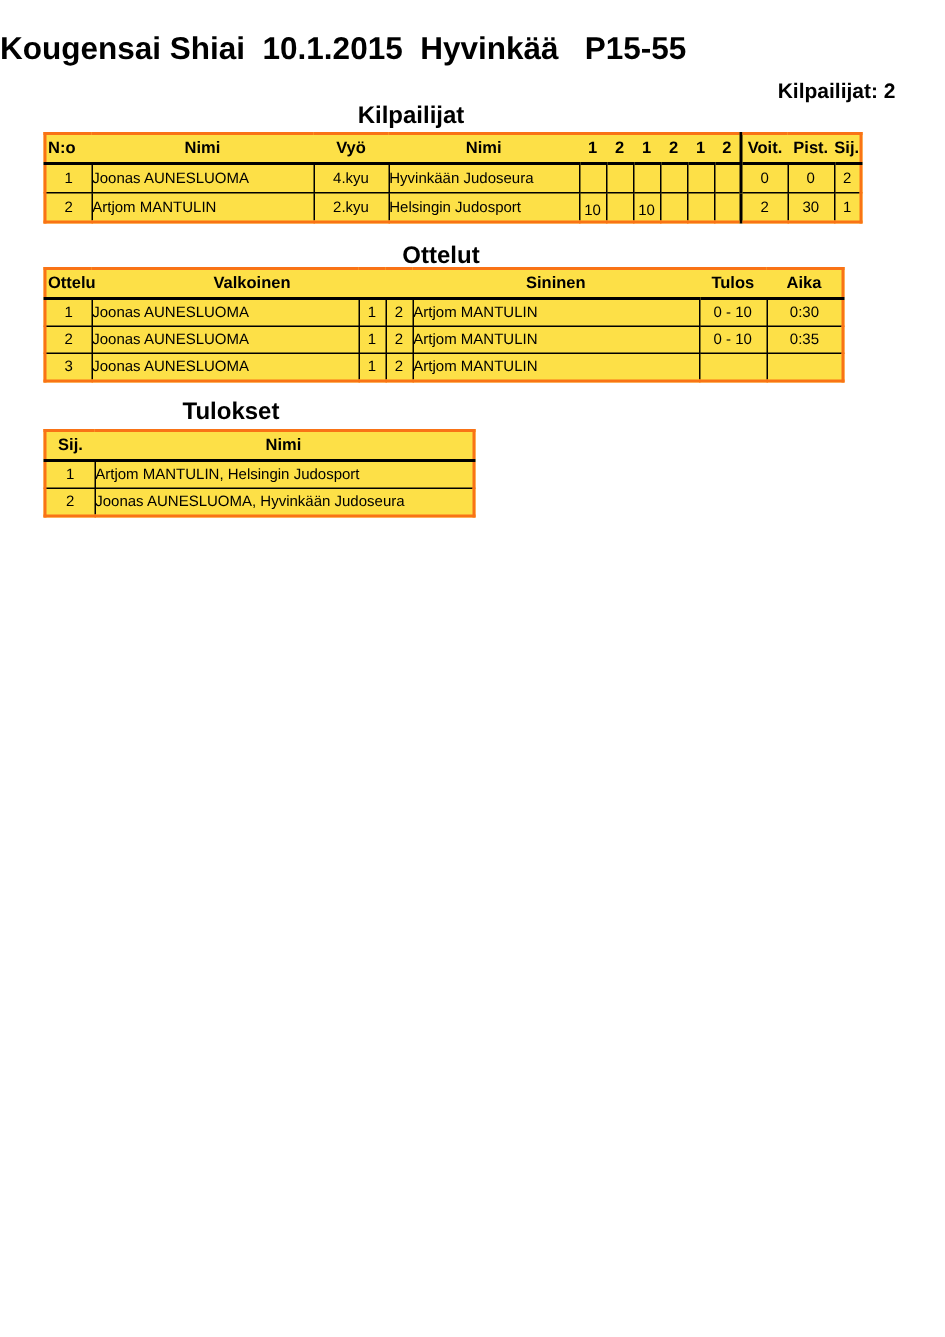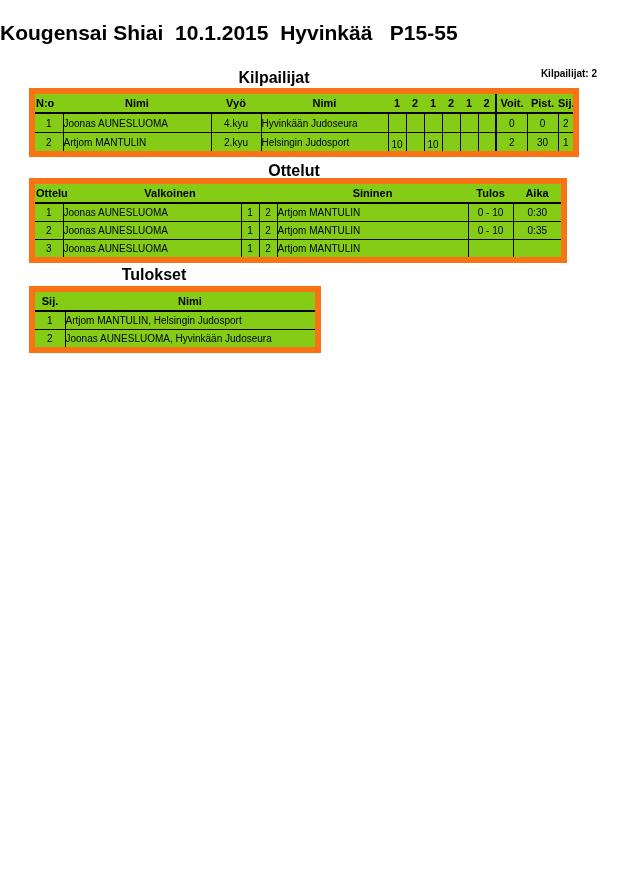--- a/index.html
+++ b/index.html
@@ -6,34 +6,34 @@
   body {
     width:630px; height:891px; background:#ffffff; position:relative;
     font-family:"Liberation Sans","DejaVu Sans",sans-serif; color:#000;
     overflow:hidden;
   }
   .page-title {
     position:absolute; top:21px; left:0; width:630px; 
     font-size:21px; font-weight:bold; white-space:pre; letter-spacing:0px;
   }
   .comp-count {
-    position:absolute; top:68px; right:33px;
-    font-size:10px; font-weight:bold;
+    position:absolute; top:52px; right:33px;
+    font-size:14px; font-weight:bold;
   }
   .sec-heading {
     position:absolute; transform:translateX(-50%);
     font-size:16px; font-weight:bold; white-space:nowrap;
   }
   #h-kilpailijat { left:274px; top:69px; }
   #h-ottelut     { left:294px; top:162px; }
   #h-tulokset    { left:154px; top:266px; }
 
   table {
     position:absolute; border-collapse:collapse; table-layout:fixed;
-    border:6px solid #f97316; background:#84cc16;
+    border:2px solid #f97316; background:#fde047;
   }
   #t-kilpailijat { left:29px; top:88px;  width:544px; }
   #t-ottelut     { left:29px; top:178px; width:532px; }
   #t-tulokset    { left:29px; top:286px; width:286px; }
 
   th, td { padding:0; overflow:hidden; white-space:nowrap; }
   th {
     font-size:11px; font-weight:bold; text-align:center;
     border:0; border-bottom:2px solid #000; height:18px;
     vertical-align:middle;

